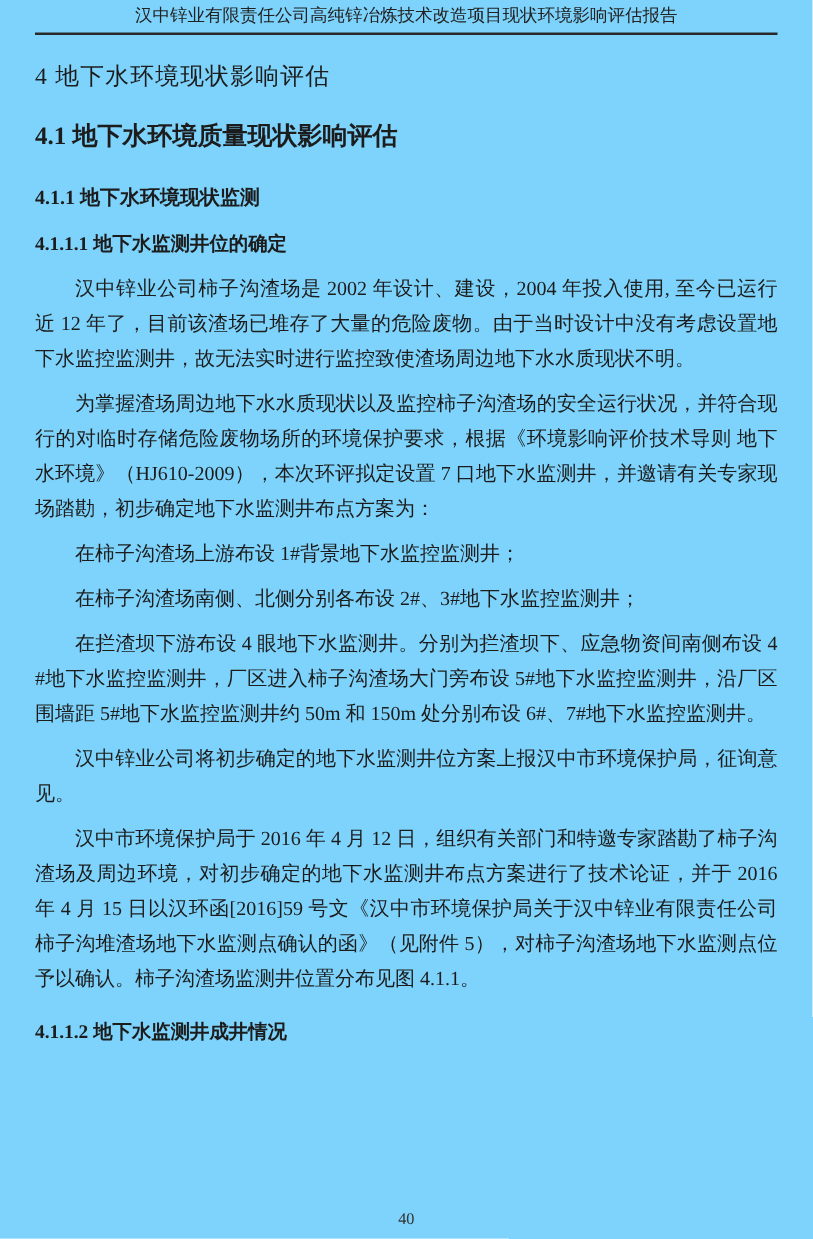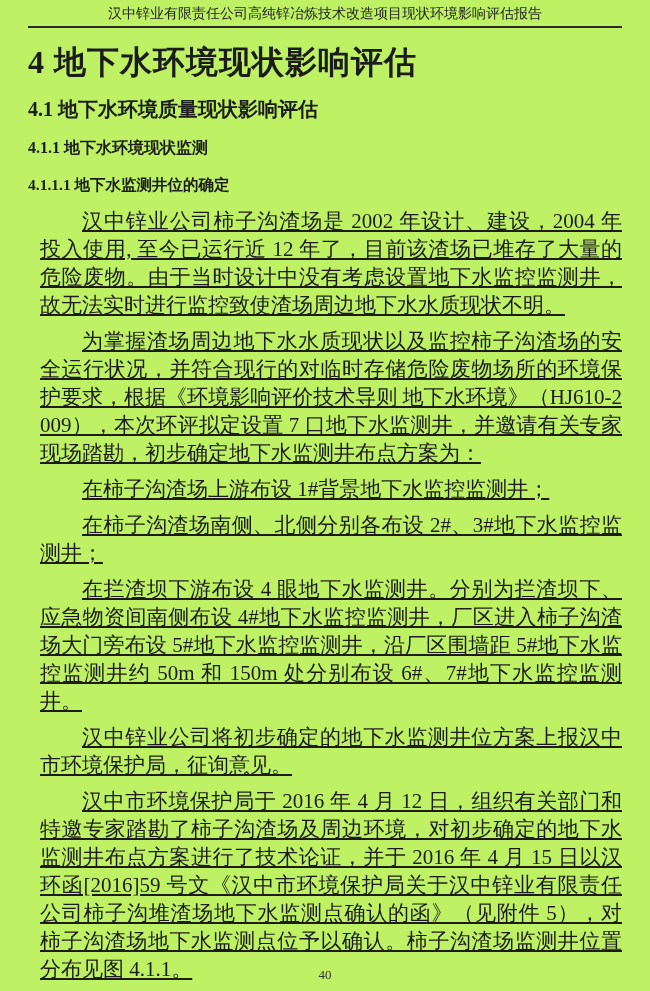--- a/index.html
+++ b/index.html
@@ -2,21 +2,21 @@
 <html><head>
 <meta charset="utf-8">
 <style>
   * { box-sizing: border-box; }
   html, body { margin: 0; padding: 0; background: #ffffff; }
   .page {
     position: relative;
     width: 650px;
     height: 991px;
     margin: 0 auto;
-    background: #bef264;
+    background: #7dd3fc;
     font-family: "Liberation Serif", "DejaVu Serif", serif;
     color: #1c1c1c;
     overflow: hidden;
   }
   .running-header {
     position: absolute;
     top: 5px;
     left: 28px;
     right: 28px;
     text-align: center;
@@ -26,52 +26,51 @@
     border-bottom: 2px solid #2a2a2a;
     color: #222222;
   }
   .content {
     position: absolute;
     top: 29px;
     left: 28px;
     right: 28px;
   }
   .h1 {
-    font-size: 32px;
-    font-weight: bold;
+    font-size: 19px;
+    font-weight: normal;
     line-height: 30px;
     margin: 18px 0 0 0;
     letter-spacing: 1px;
   }
   .h2 {
     font-size: 20px;
     font-weight: bold;
     line-height: 24px;
     margin: 20px 0 0 0;
   }
   .h3 {
     font-size: 16px;
     font-weight: bold;
     line-height: 19px;
-    margin: 17px 0 0 0;
+    margin: 28px 0 0 0;
   }
   .h4 {
     font-size: 15.5px;
     font-weight: bold;
     line-height: 28px;
     margin: 14px 0 0 0;
   }
   .para {
-    font-size: 21px;
+    font-size: 16px;
     line-height: 28px;
     text-align: justify;
     text-indent: 2em;
-    margin: 8px 0 0 12px;
+    margin: 8px 0 0 0;
     word-break: break-all;
-    text-decoration: underline;
   }
   .footer {
     position: absolute;
     bottom: 8px;
     left: 0;
     right: 0;
     text-align: center;
     font-size: 13px;
     color: #333333;
   }

